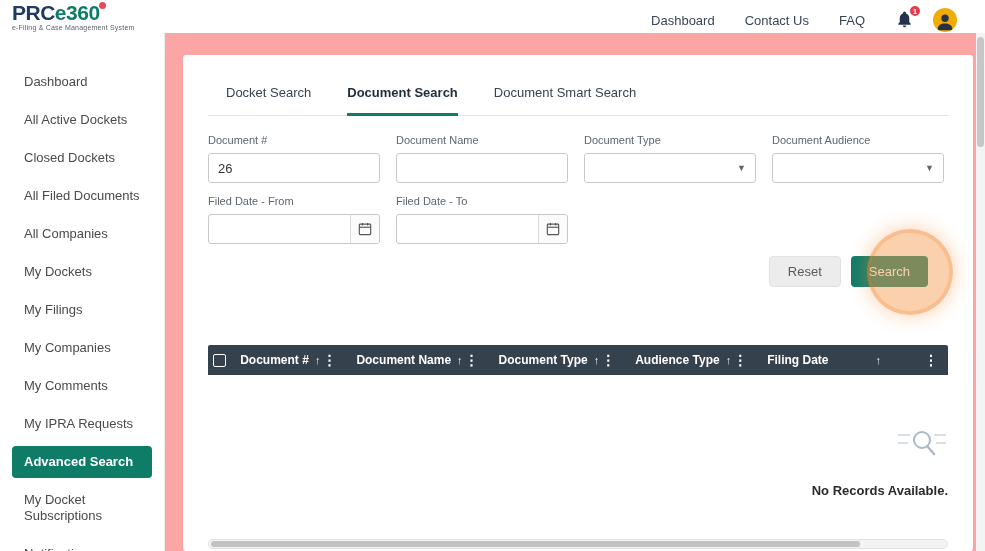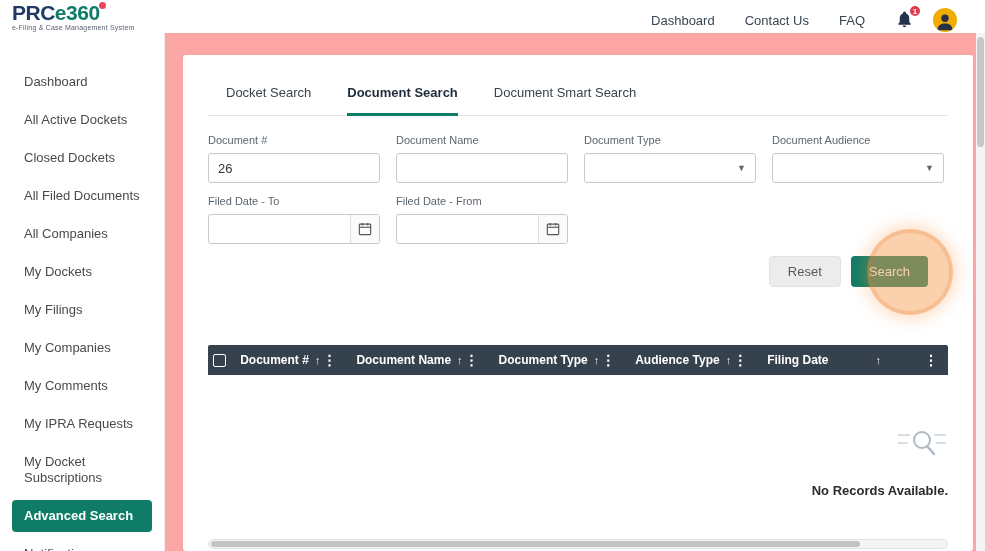--- a/index.html
+++ b/index.html
@@ -154,22 +154,22 @@
     <div class="side-item">Dashboard</div>
     <div class="side-item">All Active Dockets</div>
     <div class="side-item">Closed Dockets</div>
     <div class="side-item">All Filed Documents</div>
     <div class="side-item">All Companies</div>
     <div class="side-item">My Dockets</div>
     <div class="side-item">My Filings</div>
     <div class="side-item">My Companies</div>
     <div class="side-item">My Comments</div>
     <div class="side-item">My IPRA Requests</div>
+    <div class="side-item active">Advanced Search</div>
     <div class="side-item">My Docket Subscriptions</div>
-    <div class="side-item active">Advanced Search</div>
     <div class="side-item">Notifications</div>
   </aside>
 
   <main class="content">
     <div class="card">
 
       <div class="tabs">
         <div class="tab">Docket Search</div>
         <div class="tab active">Document Search</div>
         <div class="tab">Document Smart Search</div>
@@ -195,35 +195,35 @@
           <label>Document Audience</label>
           <div class="select-box">
             <span class="select-value"></span>
             <span class="select-arrow">▼</span>
           </div>
         </div>
       </div>
 
       <div class="form-grid second">
         <div class="field">
-          <label>Filed Date - To</label>
+          <label>Filed Date - From</label>
           <div class="date-wrap">
             <input class="text-input" type="text" value="" style="">
             <span class="date-btn">
               <svg viewBox="0 0 16 16" width="14" height="14">
                 <rect x="1.5" y="2.5" width="13" height="12" rx="1" fill="none" stroke="#555" stroke-width="1.3"></rect>
                 <line x1="1.5" y1="6" x2="14.5" y2="6" stroke="#555" stroke-width="1.3"></line>
                 <line x1="5" y1="1" x2="5" y2="4" stroke="#555" stroke-width="1.3"></line>
                 <line x1="11" y1="1" x2="11" y2="4" stroke="#555" stroke-width="1.3"></line>
               </svg>
             </span>
           </div>
         </div>
         <div class="field">
-          <label>Filed Date - From</label>
+          <label>Filed Date - To</label>
           <div class="date-wrap">
             <input class="text-input" type="text" value="" style="">
             <span class="date-btn">
               <svg viewBox="0 0 16 16" width="14" height="14">
                 <rect x="1.5" y="2.5" width="13" height="12" rx="1" fill="none" stroke="#555" stroke-width="1.3"></rect>
                 <line x1="1.5" y1="6" x2="14.5" y2="6" stroke="#555" stroke-width="1.3"></line>
                 <line x1="5" y1="1" x2="5" y2="4" stroke="#555" stroke-width="1.3"></line>
                 <line x1="11" y1="1" x2="11" y2="4" stroke="#555" stroke-width="1.3"></line>
               </svg>
             </span>

